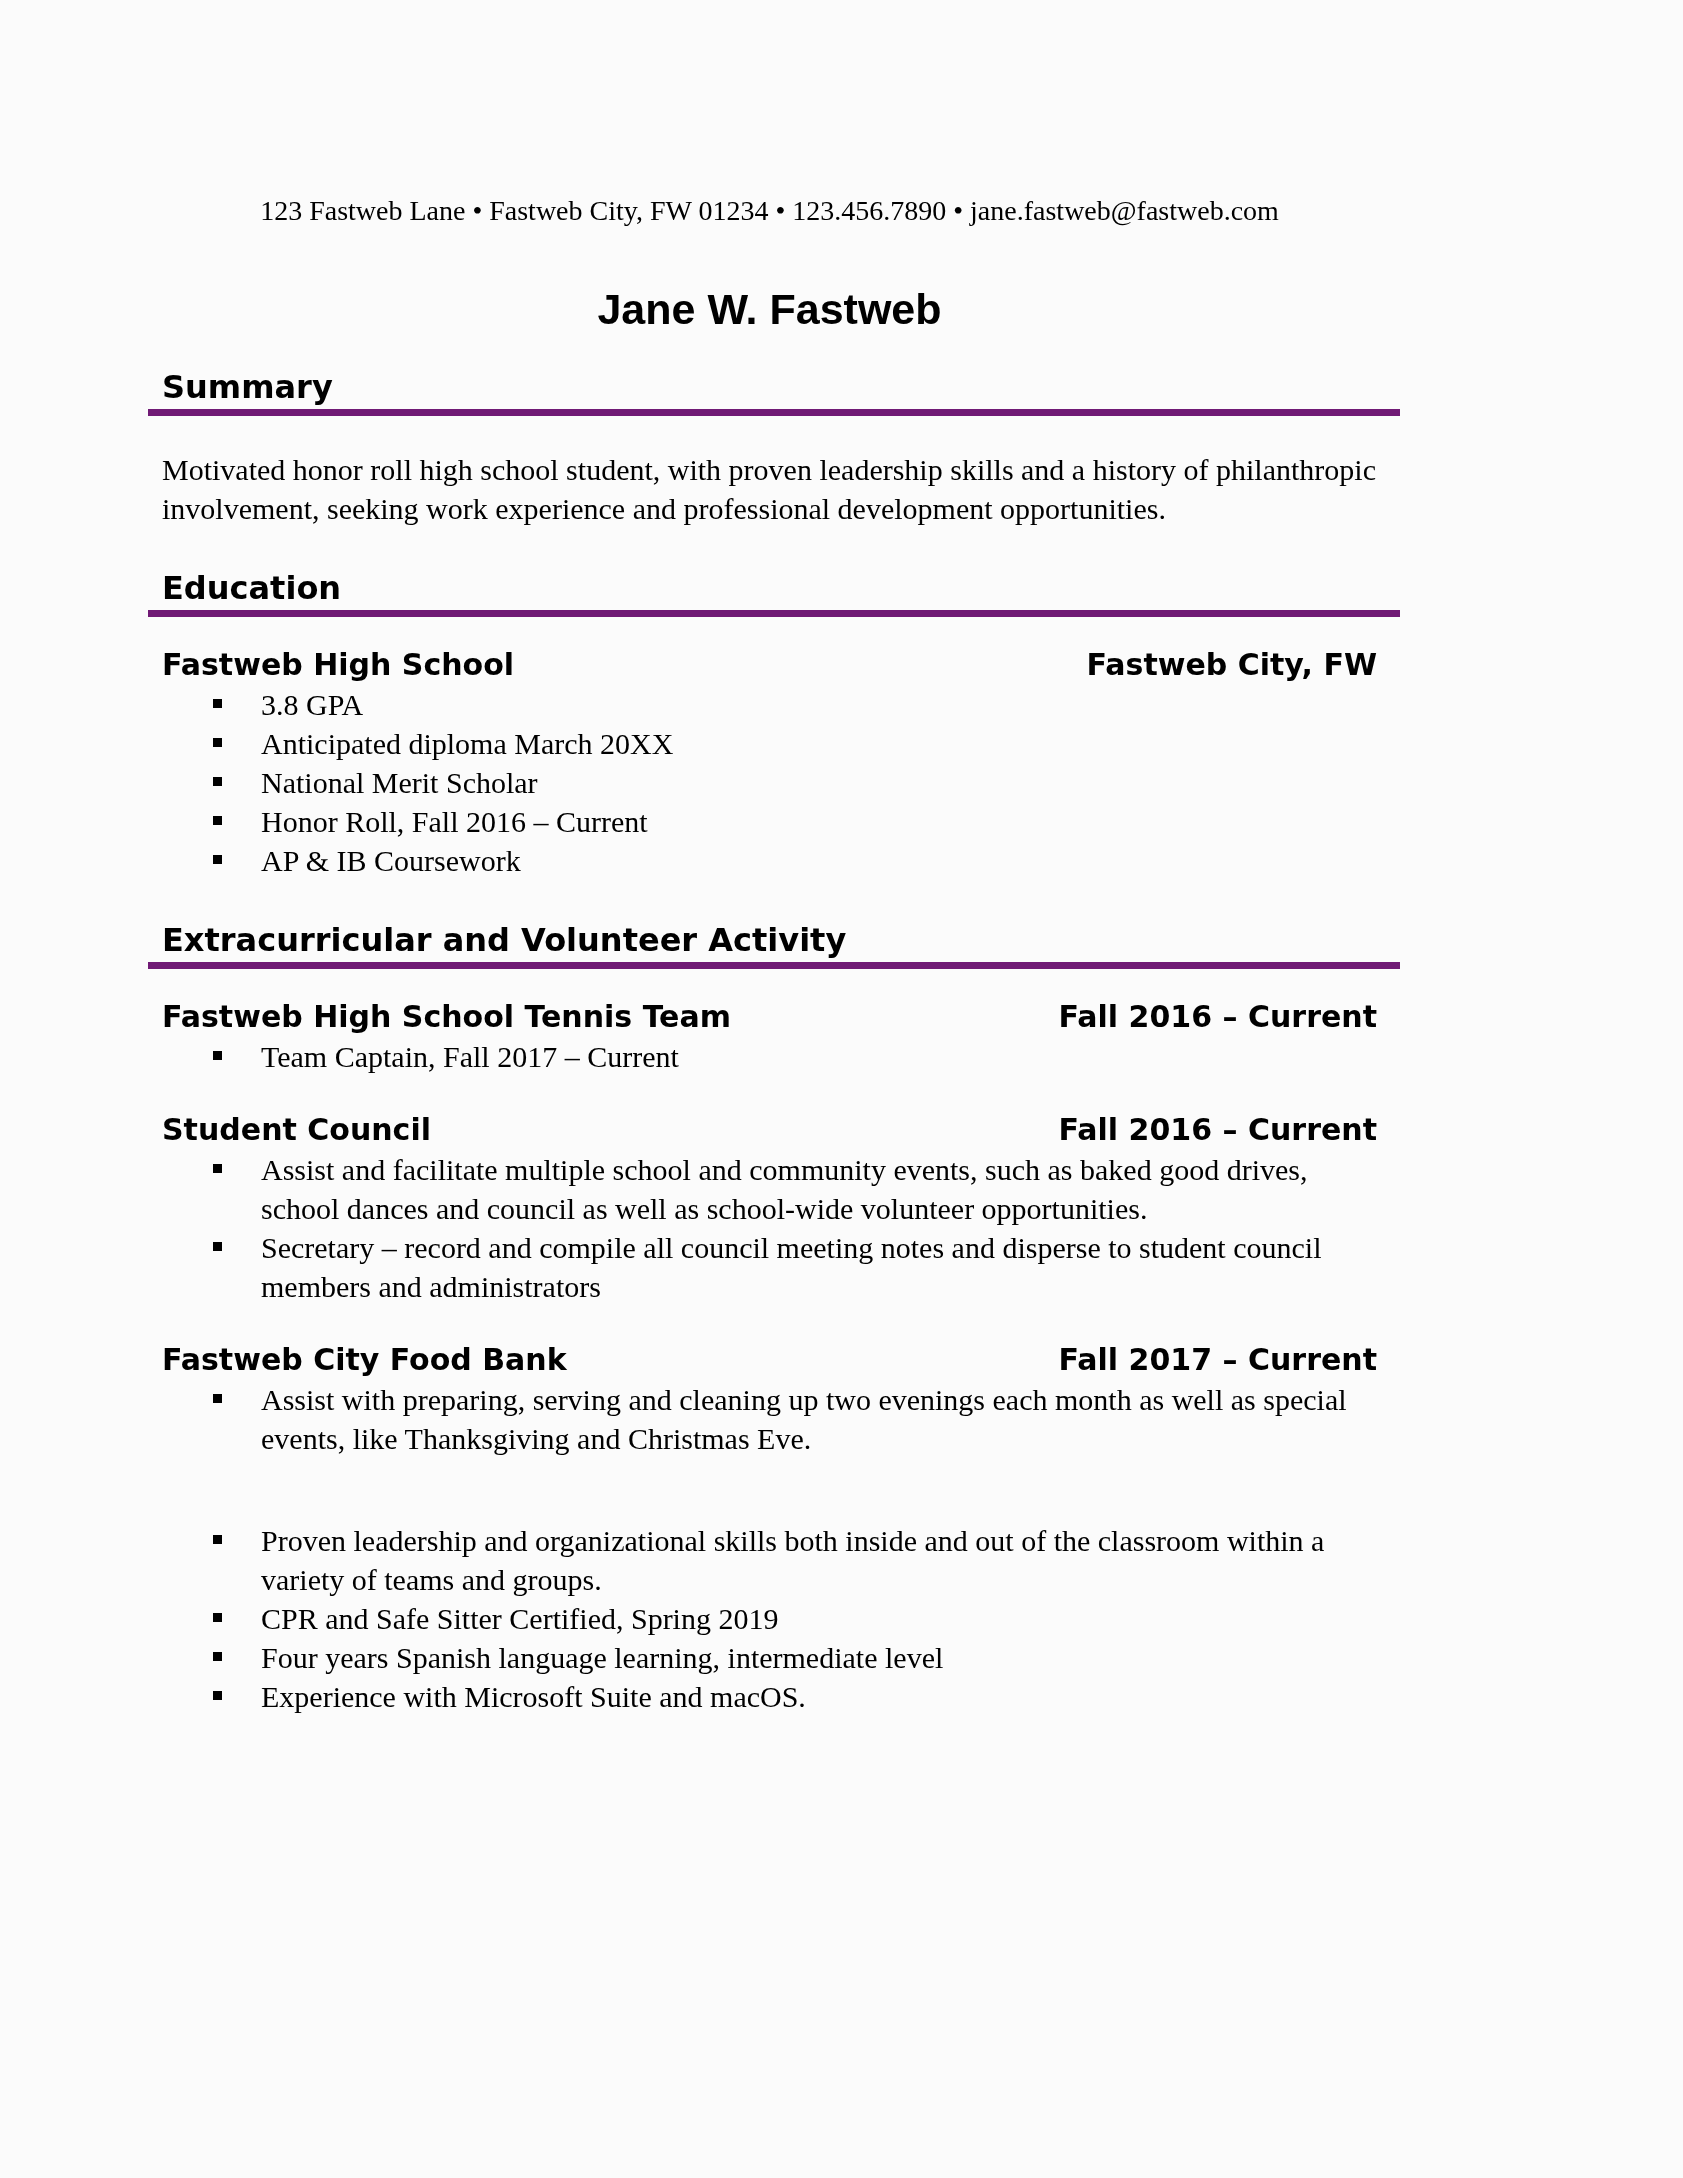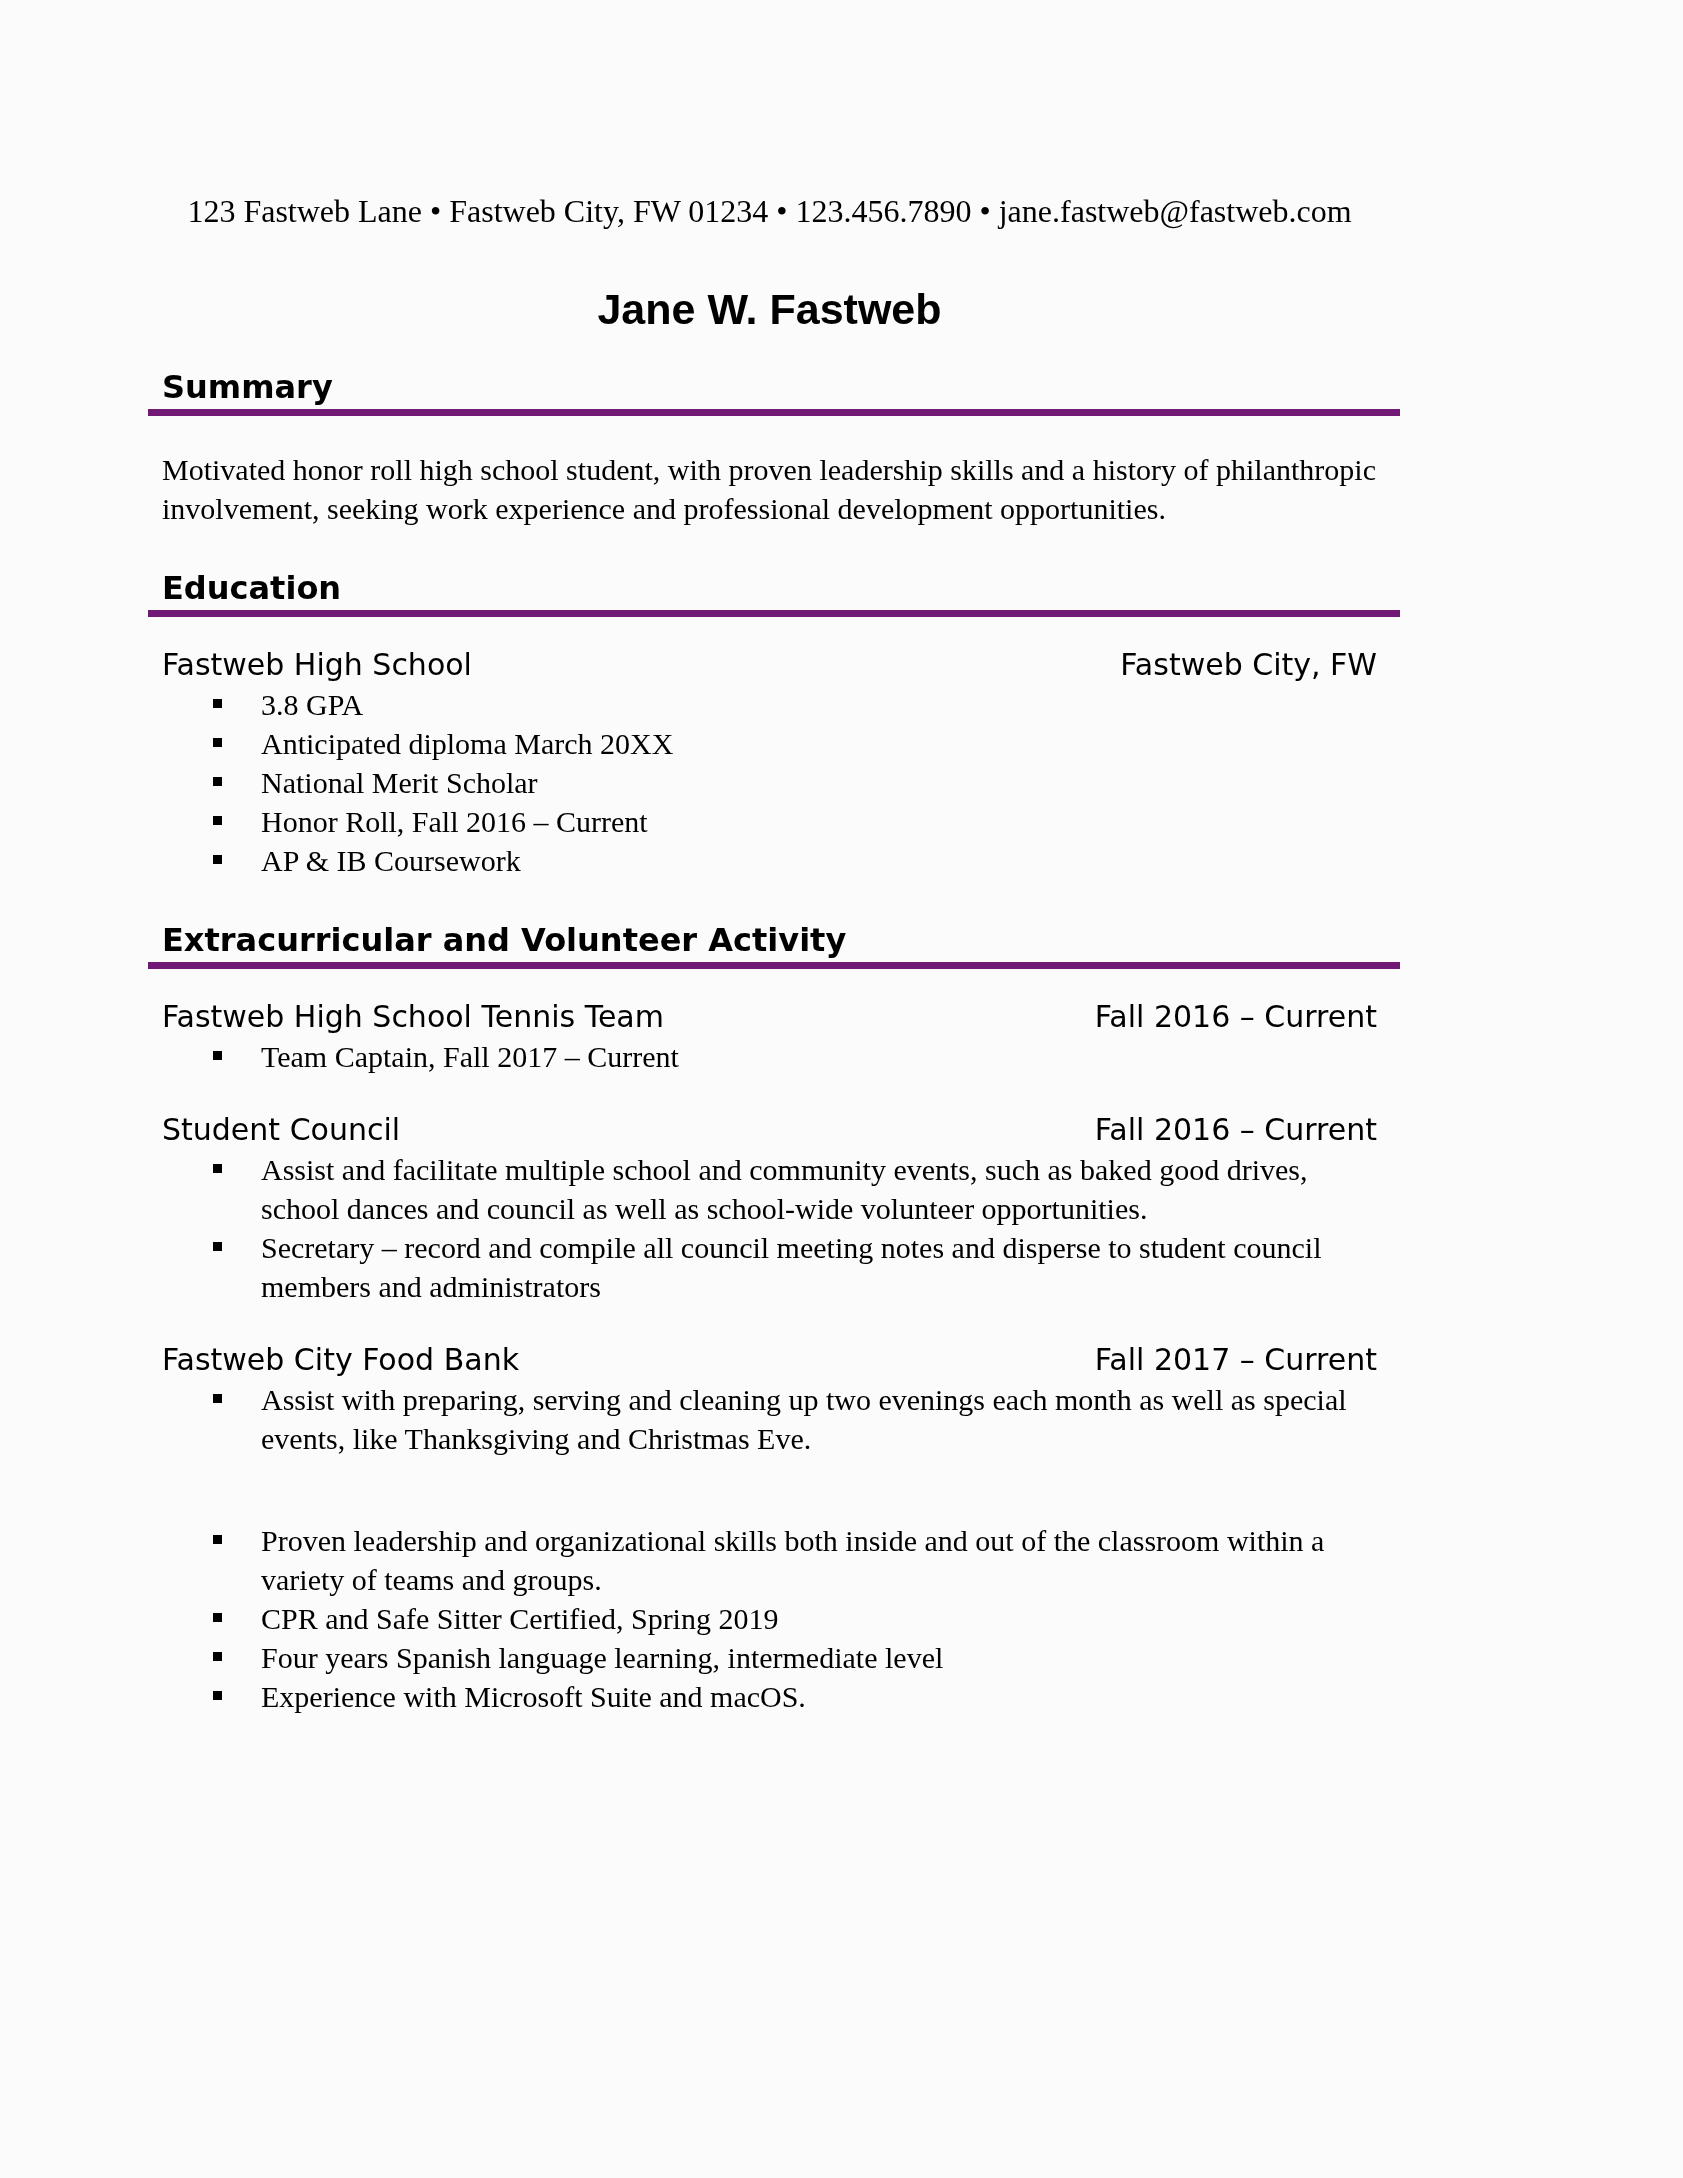--- a/index.html
+++ b/index.html
@@ -10,21 +10,21 @@
     box-sizing: border-box;
     background: #fbfbfb;
     color: #000;
     padding: 192px 306px 0 162px;
     font-family: "Liberation Serif", serif;
     font-size: 30px;
     overflow: hidden;
   }
   .contact {
     text-align: center;
-    font-size: 32px;
+    font-size: 28px;
     line-height: 38px;
     white-space: nowrap;
   }
   h1.name {
     margin: 40px 0 0 0;
     text-align: center;
     font-family: "Liberation Sans", sans-serif;
     font-weight: bold;
     font-size: 43px;
     line-height: 79px;
@@ -45,21 +45,21 @@
     margin: 34px 0 0 0;
     line-height: 39px;
   }
   .entry { margin-top: 30px; }
   .entry + .entry { margin-top: 36px; }
   .entry-head {
     display: flex;
     justify-content: space-between;
     align-items: baseline;
     font-family: "DejaVu Sans", sans-serif;
-    font-weight: normal;
+    font-weight: bold;
     font-size: 30px;
     line-height: 36px;
   }
   .entry-head .right { white-space: nowrap; margin-left: 20px; }
   ul.bullet-list {
     list-style: none;
     margin: 2px 0 0 0;
     padding: 0;
   }
   section.skills-section ul.bullet-list { margin-top: 30px; }

